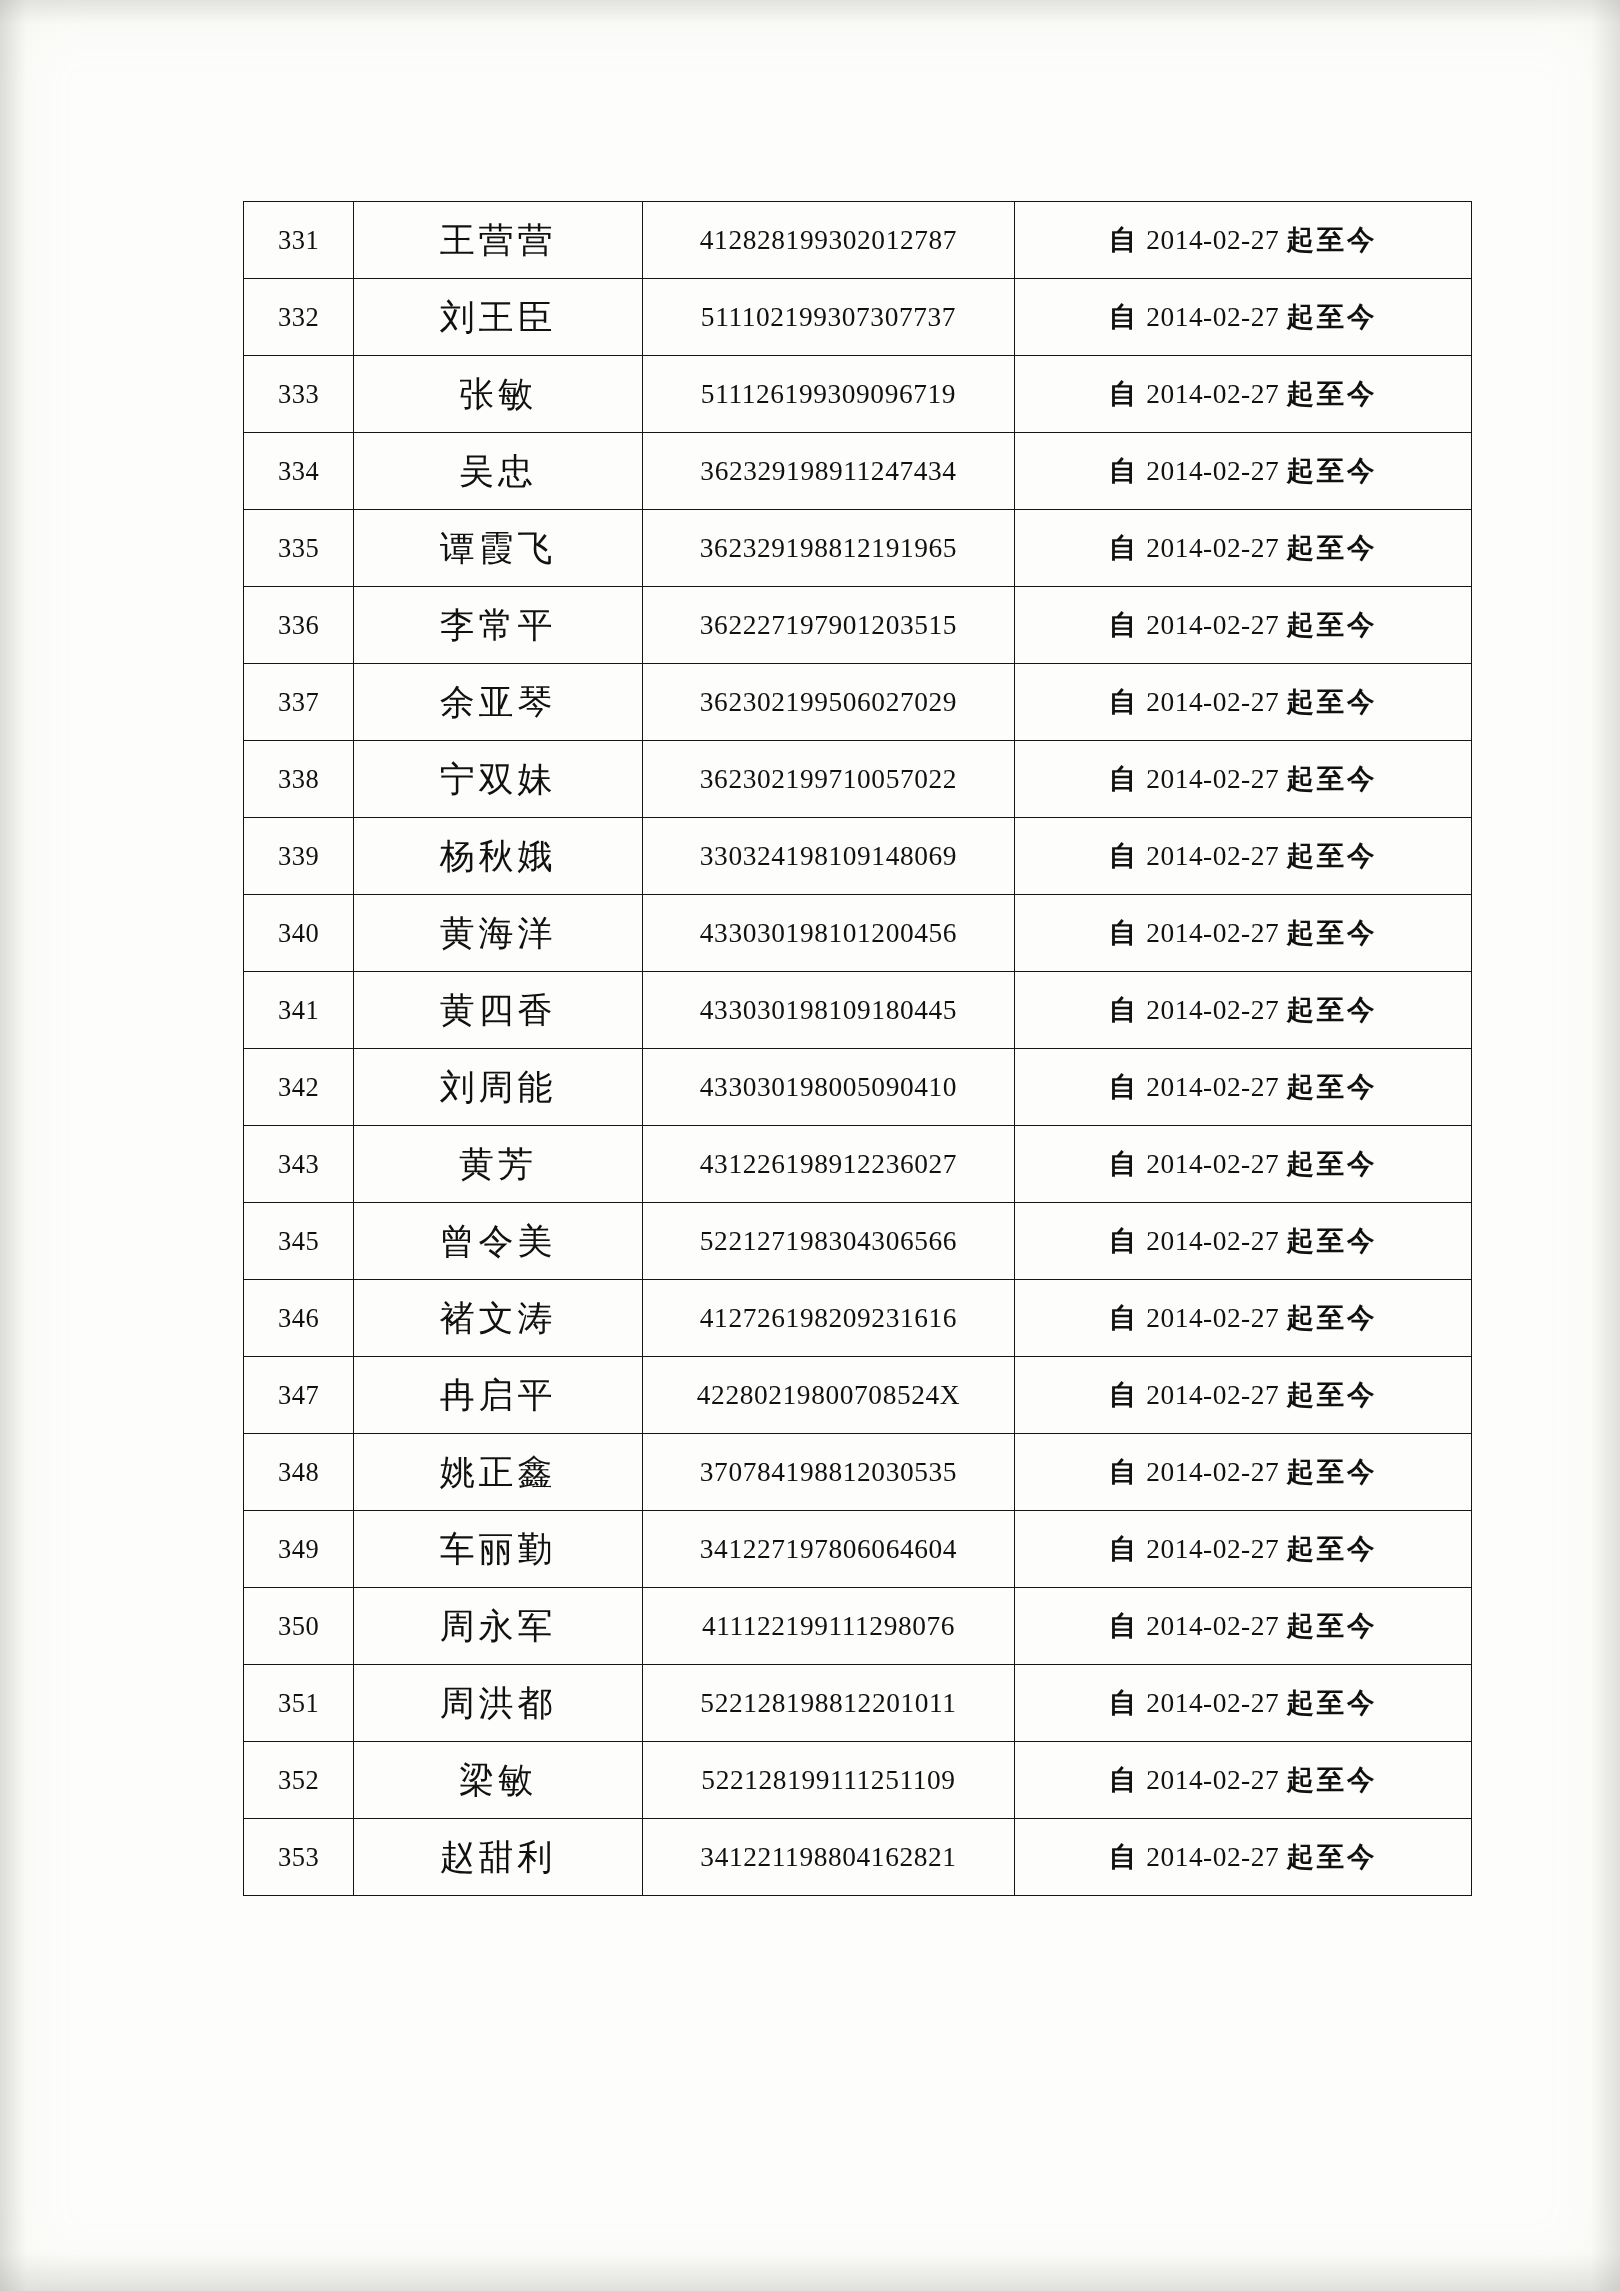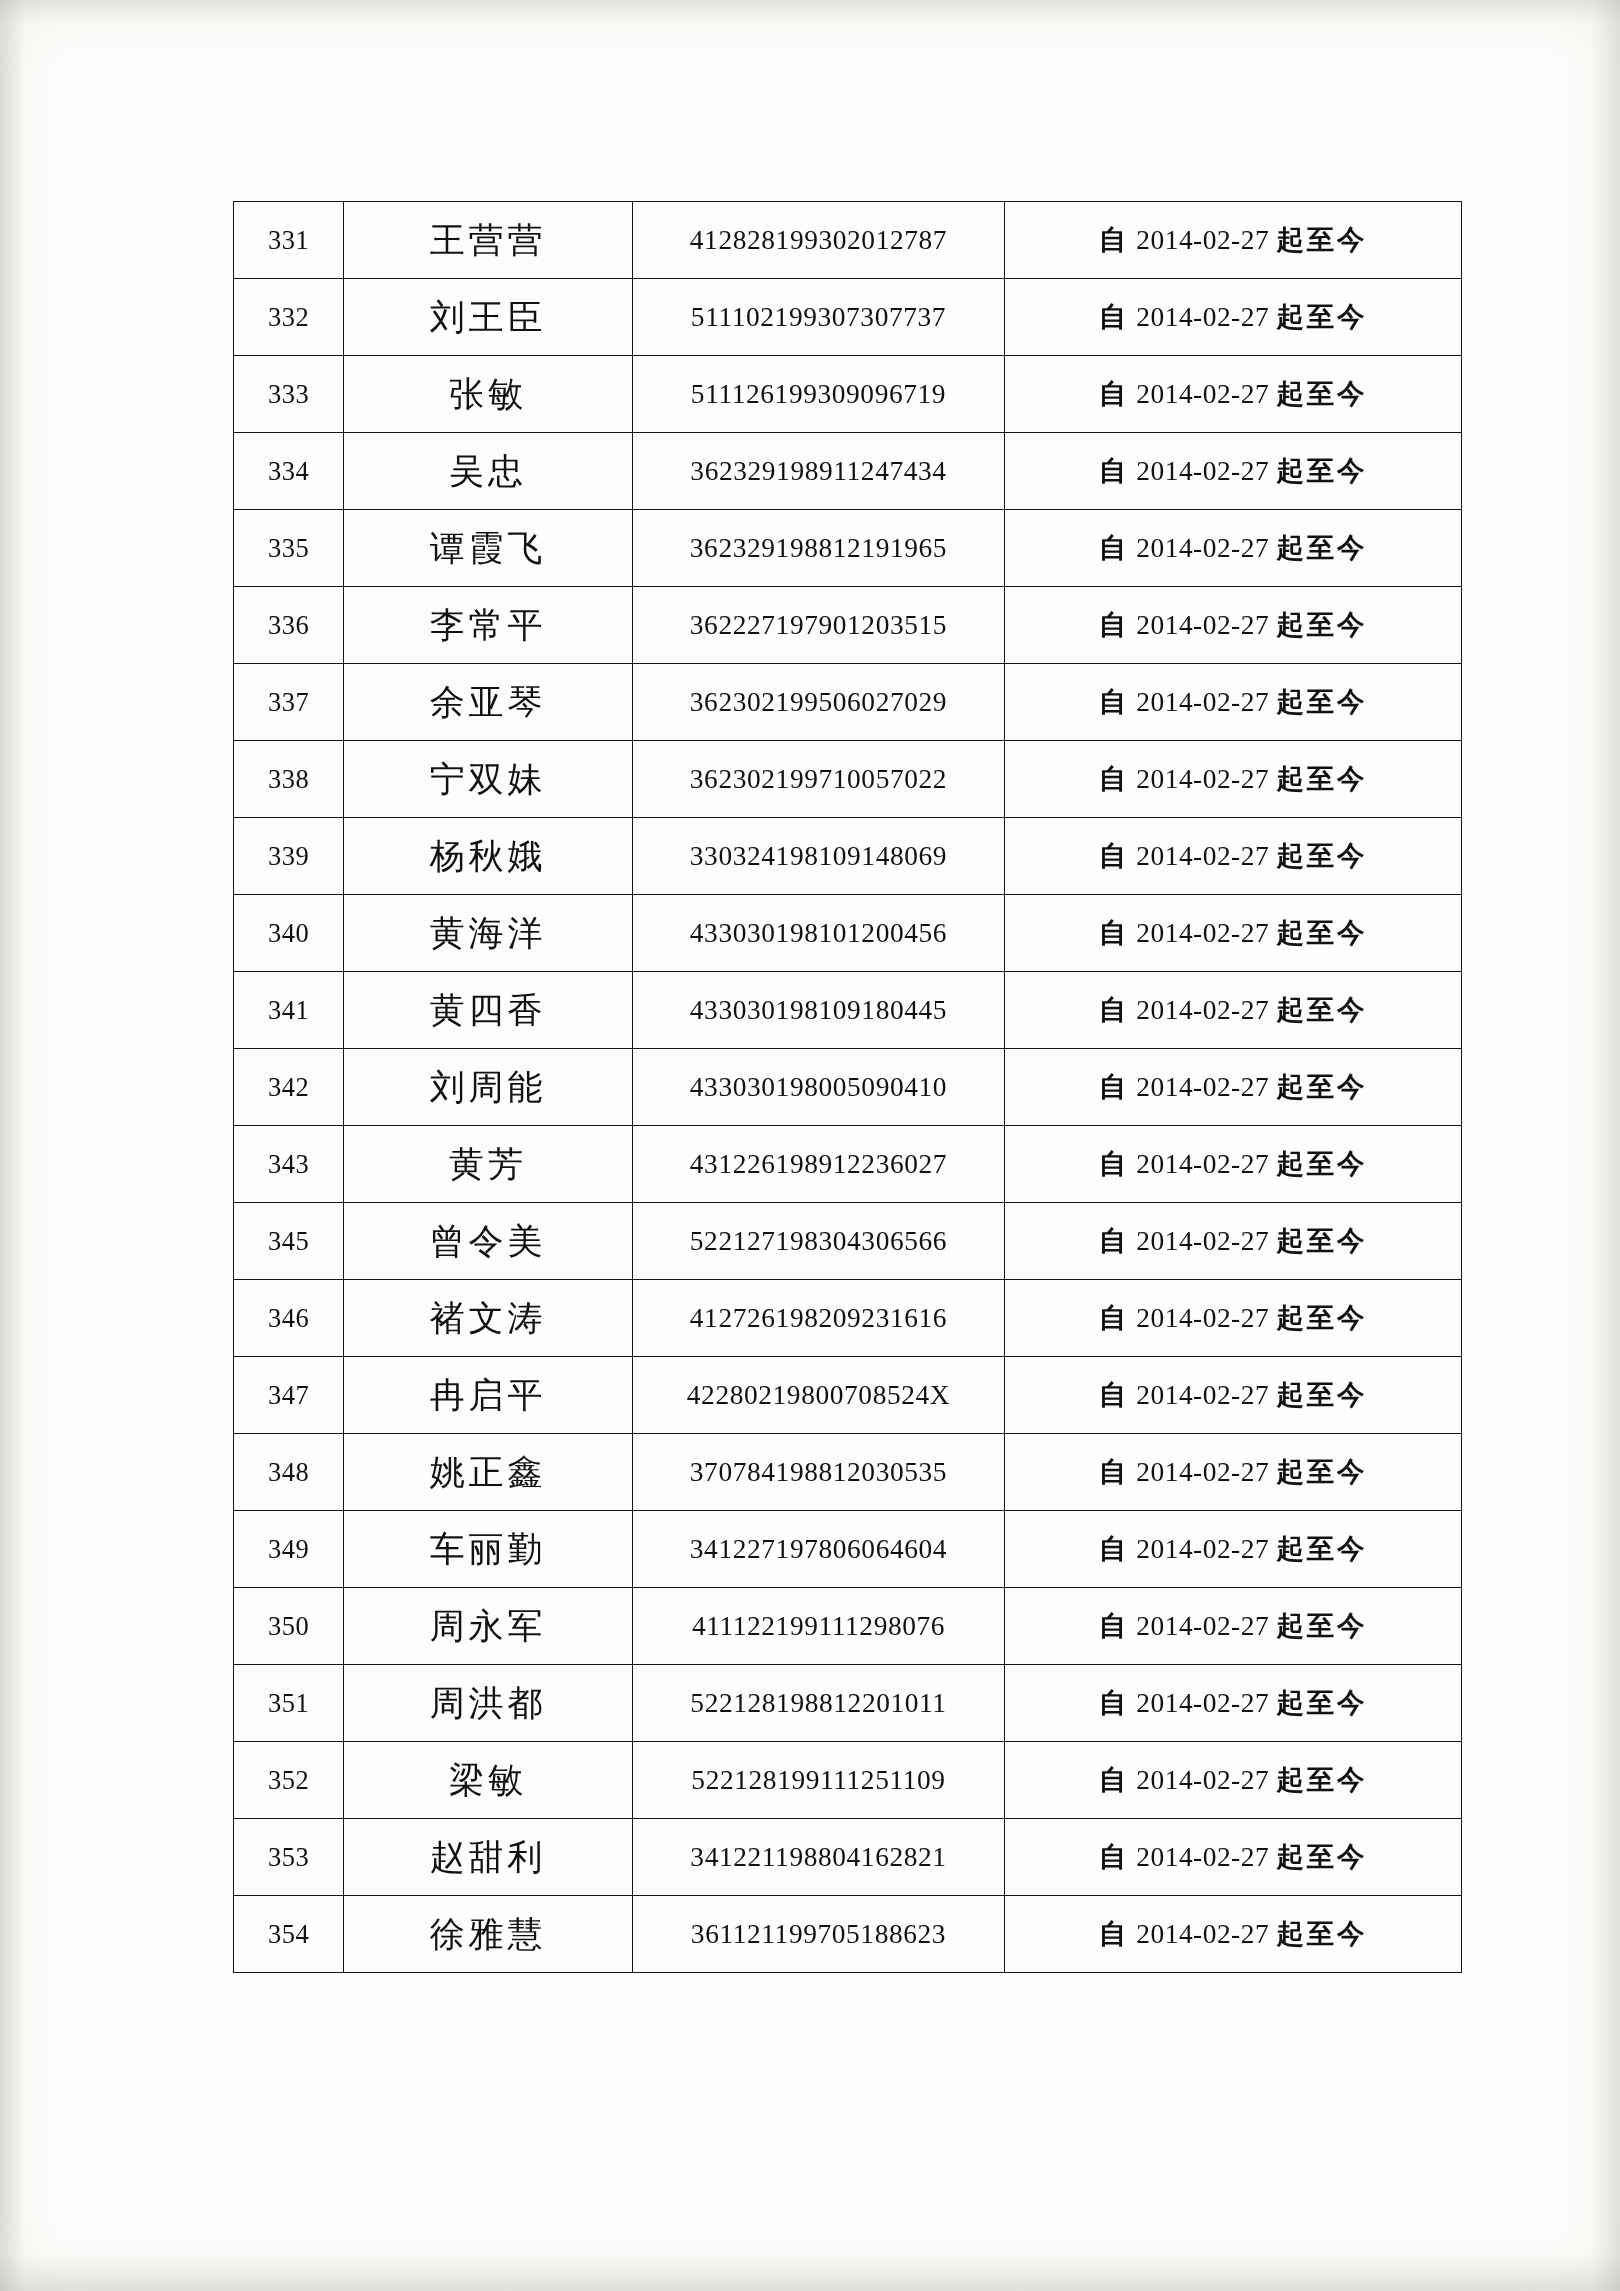--- a/index.html
+++ b/index.html
@@ -43,21 +43,21 @@
     background: linear-gradient(to bottom, rgba(160,160,155,0.22), rgba(255,255,255,0));
   }
   .scan-edge-bottom {
     position: absolute;
     left: 0; right: 0; bottom: 0; height: 39px;
     background: linear-gradient(to top, rgba(160,160,155,0.26), rgba(255,255,255,0));
   }
 
   .table-wrap {
     position: absolute;
-    left: 233px;
+    left: 243px;
     top: 201px;
     width: 1228px;
   }
 
   table.roster {
     border-collapse: collapse;
     width: 100%;
     table-layout: fixed;
   }
   table.roster td {
@@ -247,23 +247,17 @@
             <td class="name">梁敏</td>
             <td class="idno">522128199111251109</td>
             <td class="period"><span class="zi">自</span><span class="dt"> 2014-02-27 </span><span class="qi">起至今</span></td>
           </tr>
           <tr>
             <td class="seq">353</td>
             <td class="name">赵甜利</td>
             <td class="idno">341221198804162821</td>
             <td class="period"><span class="zi">自</span><span class="dt"> 2014-02-27 </span><span class="qi">起至今</span></td>
           </tr>
-          <tr>
-            <td class="seq">354</td>
-            <td class="name">徐雅慧</td>
-            <td class="idno">361121199705188623</td>
-            <td class="period"><span class="zi">自</span><span class="dt"> 2014-02-27 </span><span class="qi">起至今</span></td>
-          </tr>
         </tbody>
     </table>
   </div>
 </div>
 
 
 </body></html>

